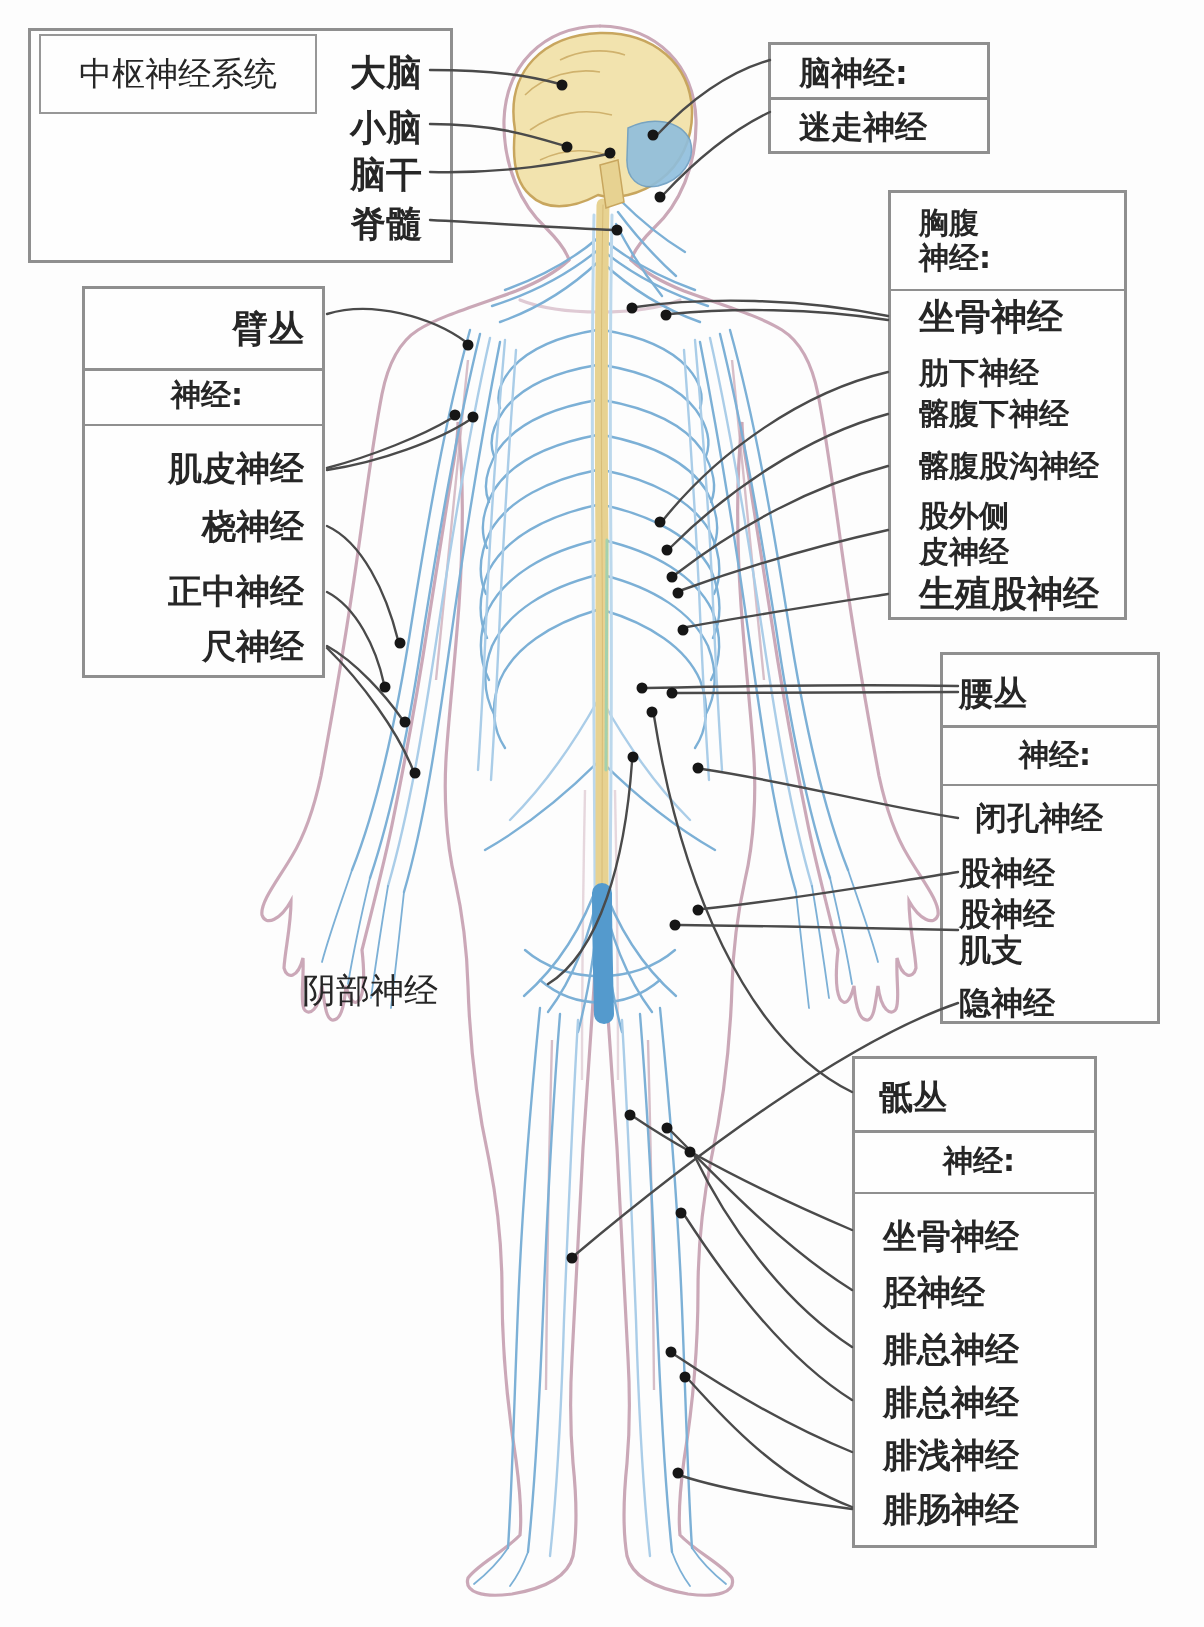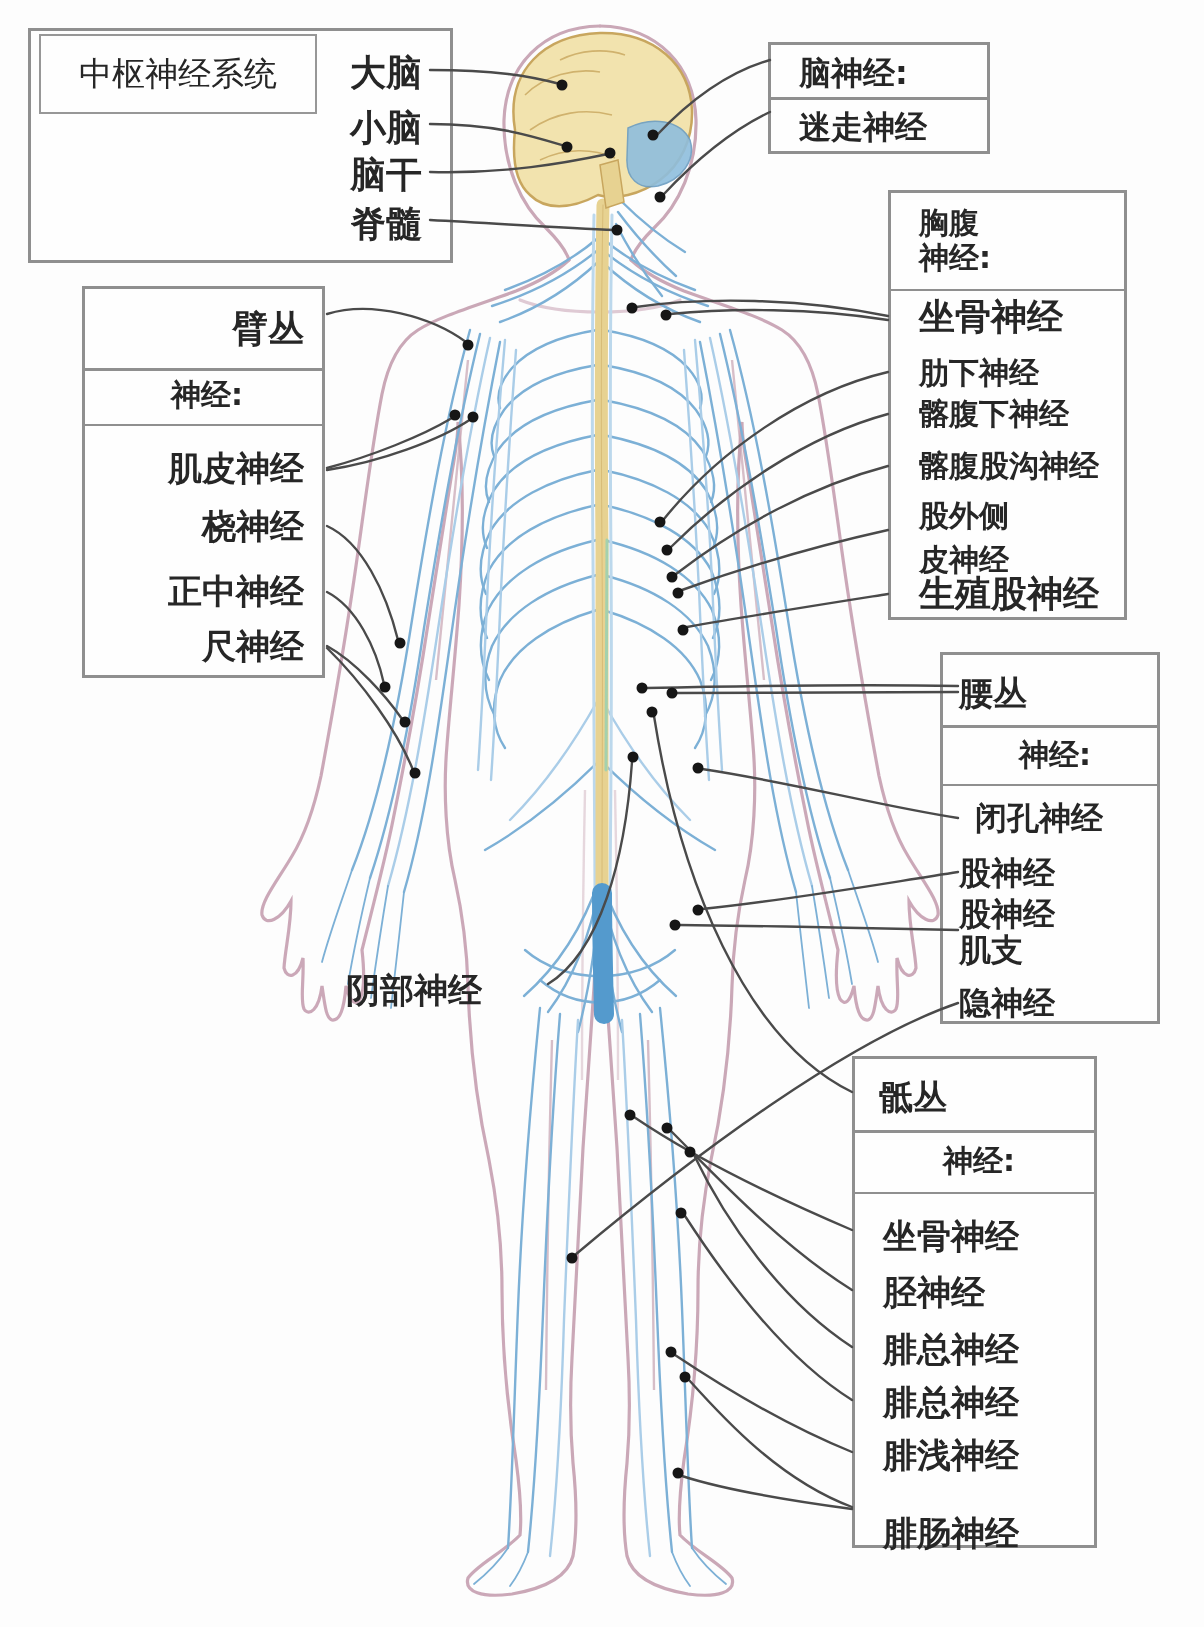--- a/index.html
+++ b/index.html
@@ -11,21 +11,21 @@
   #figure-svg{position:absolute;left:0;top:0;z-index:0;}
   #leader-svg{position:absolute;left:0;top:0;z-index:3;pointer-events:none;}
   .box{position:absolute;border:3px solid #8f8f8f;background:#fefefe;z-index:1;box-sizing:border-box;}
   .divider{position:absolute;left:0;right:0;height:3px;background:#8f8f8f;}
   .lbl{position:absolute;transform:translateY(-50%);white-space:nowrap;font-weight:600;line-height:1;}
   .f30{font-size:30px;} .f32{font-size:32px;} .f33{font-size:33px;}
   .f34{font-size:34px;} .f36{font-size:36px;}
   .right{text-align:right;}
   #cns-header-box{position:absolute;border:2.5px solid #979797;background:#fefefe;box-sizing:border-box;
     display:flex;align-items:center;justify-content:center;}
-  .float-lbl{position:absolute;z-index:2;font-weight:700;white-space:nowrap;margin-left:44px;}
+  .float-lbl{position:absolute;z-index:2;font-weight:400;white-space:nowrap;}
 </style>
 </head>
 <body>
 
 <div id="stage">
 
   <svg id="figure-svg" width="1204" height="1627" viewBox="0 0 1204 1627">
 
     <g fill="none" stroke="#c59fb0" stroke-width="3.2" stroke-linecap="round" opacity="0.9">
       <path d="M600,26 C542,27 506,66 504,120 C503,166 521,205 546,228 C558,240 566,250 569,260"></path>
@@ -166,21 +166,21 @@
 
   <div class="box" style="left:888px;top:190px;width:239px;height:430px;">
     <div class="lbl f30" style="left:28px;top:30px;">胸腹</div>
     <div class="lbl f30" style="left:28px;top:65px;">神经:</div>
     <div class="divider" style="top:96px;height:2px;"></div>
     <div class="lbl f36" style="left:28px;top:124px;">坐骨神经</div>
     <div class="lbl f30" style="left:28px;top:180px;">肋下神经</div>
     <div class="lbl f30" style="left:28px;top:221px;">髂腹下神经</div>
     <div class="lbl f30" style="left:28px;top:273px;">髂腹股沟神经</div>
     <div class="lbl f30" style="left:28px;top:323px;">股外侧</div>
-    <div class="lbl f30" style="left:28px;top:367px;">皮神经</div>
+    <div class="lbl f30" style="left:28px;top:359px;">皮神经</div>
     <div class="lbl f36" style="left:28px;top:401px;">生殖股神经</div>
   </div>
 
   <div class="box" style="left:82px;top:286px;width:243px;height:392px;">
     <div class="lbl f36 right" style="right:18px;top:40px;">臂丛</div>
     <div class="divider" style="top:79px;"></div>
     <div class="lbl f30" style="left:86px;top:106px;">神经:</div>
     <div class="divider" style="top:135px;height:2px;"></div>
     <div class="lbl f34 right" style="right:18px;top:179px;">肌皮神经</div>
     <div class="lbl f34 right" style="right:18px;top:237px;">桡神经</div>
@@ -203,21 +203,21 @@
   <div class="box" style="left:852px;top:1056px;width:245px;height:492px;">
     <div class="lbl f34" style="left:24px;top:38px;">骶丛</div>
     <div class="divider" style="top:71px;"></div>
     <div class="lbl f30" style="left:88px;top:102px;">神经:</div>
     <div class="divider" style="top:133px;height:2px;"></div>
     <div class="lbl f34" style="left:28px;top:177px;">坐骨神经</div>
     <div class="lbl f34" style="left:28px;top:233px;">胫神经</div>
     <div class="lbl f34" style="left:28px;top:290px;">腓总神经</div>
     <div class="lbl f34" style="left:28px;top:343px;">腓总神经</div>
     <div class="lbl f34" style="left:28px;top:396px;">腓浅神经</div>
-    <div class="lbl f34" style="left:28px;top:450px;margin-top:24px;">腓肠神经</div>
+    <div class="lbl f34" style="left:28px;top:450px;">腓肠神经</div>
   </div>
 
   <div class="float-lbl f34" style="left:302px;top:968px;">阴部神经</div>
 
   <svg id="leader-svg" width="1204" height="1627" viewBox="0 0 1204 1627">
     <g fill="none" stroke="#4a4a4a" stroke-width="2.4" stroke-linecap="round">
 
       <path d="M430,70 C495,70 530,76 560,84"></path>
       <path d="M430,124 C495,124 532,136 565,146"></path>
       <path d="M430,172 C505,174 565,163 608,154"></path>

